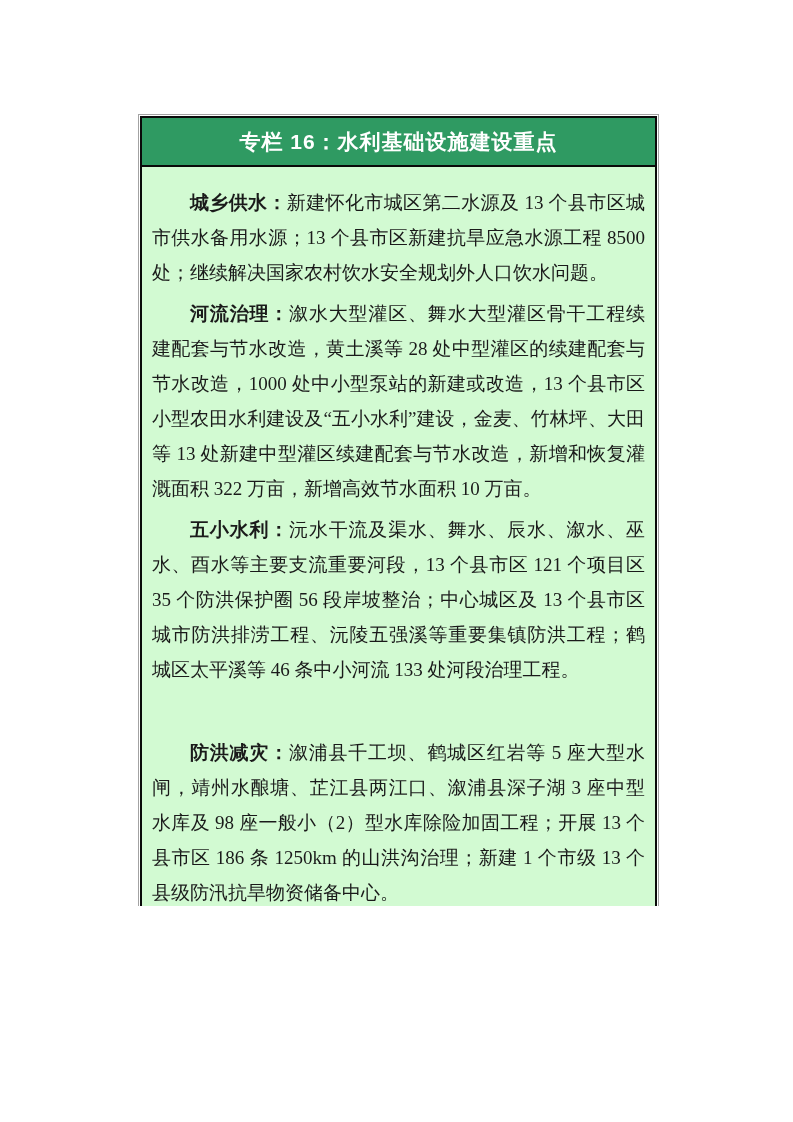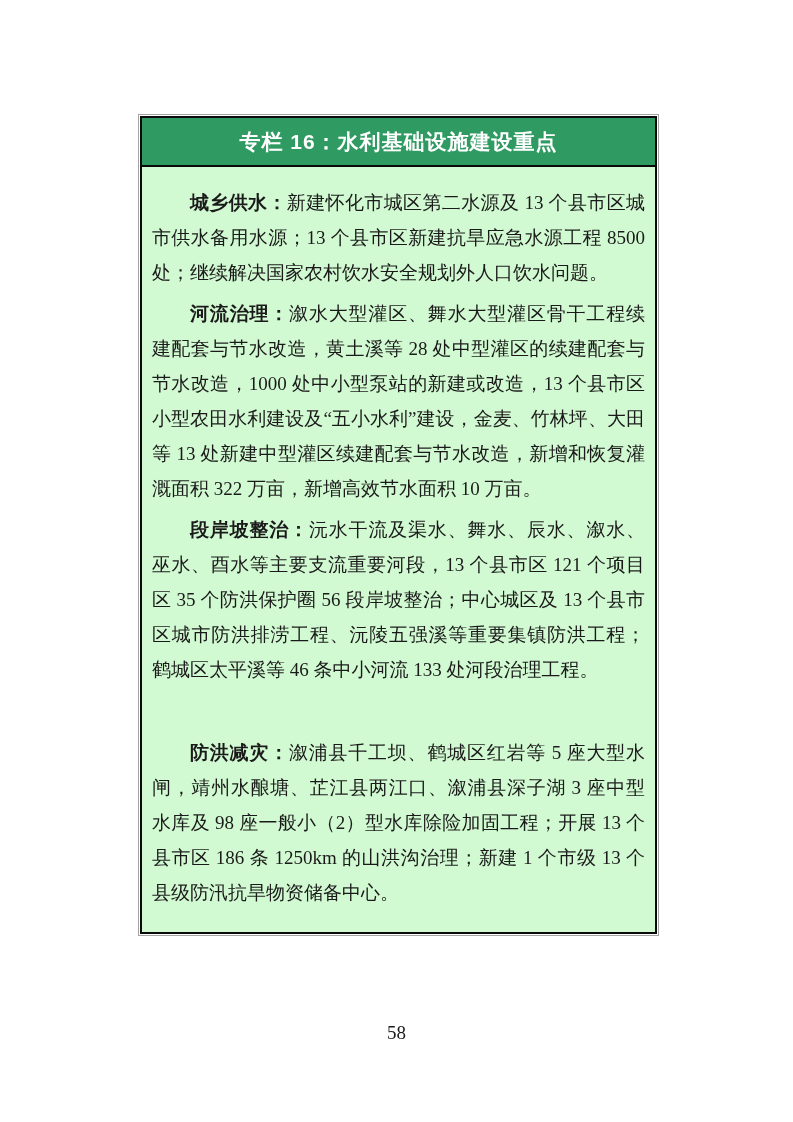--- a/index.html
+++ b/index.html
@@ -6,21 +6,21 @@
     margin: 0;
     padding: 0;
     background: #ffffff;
     width: 793px;
     height: 1122px;
     font-family: "Liberation Serif", serif;
   }
   .page {
     position: relative;
     width: 793px;
-    height: 1122px;
+    height: 906px;
     background: #ffffff;
     overflow: hidden;
   }
   .panel {
     position: absolute;
     left: 140px;
     top: 116px;
     width: 513px;
     border: 2px solid #0a0a0a;
     outline: 1px solid #a3a3a3;
@@ -77,21 +77,21 @@
     <div class="panel-header">专栏 16：水利基础设施建设重点</div>
 
     <div class="panel-body">
       <p>
         <span class="para-lead">城乡供水：</span><span>新建怀化市城区第二水源及 13 个县市区城市供水备用水源；13 个县市区新建抗旱应急水源工程 8500 处；继续解决国家农村饮水安全规划外人口饮水问题。</span>
       </p>
       <p>
         <span class="para-lead">河流治理：</span><span>溆水大型灌区、舞水大型灌区骨干工程续建配套与节水改造，黄土溪等 28 处中型灌区的续建配套与节水改造，1000 处中小型泵站的新建或改造，13 个县市区小型农田水利建设及“五小水利”建设，金麦、竹林坪、大田等 13 处新建中型灌区续建配套与节水改造，新增和恢复灌溉面积 322 万亩，新增高效节水面积 10 万亩。</span>
       </p>
       <p>
-        <span class="para-lead">段岸坡整治：</span><span>沅水干流及渠水、舞水、辰水、溆水、巫水、酉水等主要支流重要河段，13 个县市区 121 个项目区 35 个防洪保护圈 56 段岸坡整治；中心城区及 13 个县市区城市防洪排涝工程、沅陵五强溪等重要集镇防洪工程；鹤城区太平溪等 46 条中小河流 133 处河段治理工程。</span>
+        <span class="para-lead">五小水利：</span><span>沅水干流及渠水、舞水、辰水、溆水、巫水、酉水等主要支流重要河段，13 个县市区 121 个项目区 35 个防洪保护圈 56 段岸坡整治；中心城区及 13 个县市区城市防洪排涝工程、沅陵五强溪等重要集镇防洪工程；鹤城区太平溪等 46 条中小河流 133 处河段治理工程。</span>
       </p>
       <p>
         <span class="para-lead">防洪减灾：</span><span>溆浦县千工坝、鹤城区红岩等 5 座大型水闸，靖州水酿塘、芷江县两江口、溆浦县深子湖 3 座中型水库及 98 座一般小（2）型水库除险加固工程；开展 13 个县市区 186 条 1250km 的山洪沟治理；新建 1 个市级 13 个县级防汛抗旱物资储备中心。</span>
       </p>
     </div>
   </div>
 
   <div class="page-number">58</div>
 
 </div>

